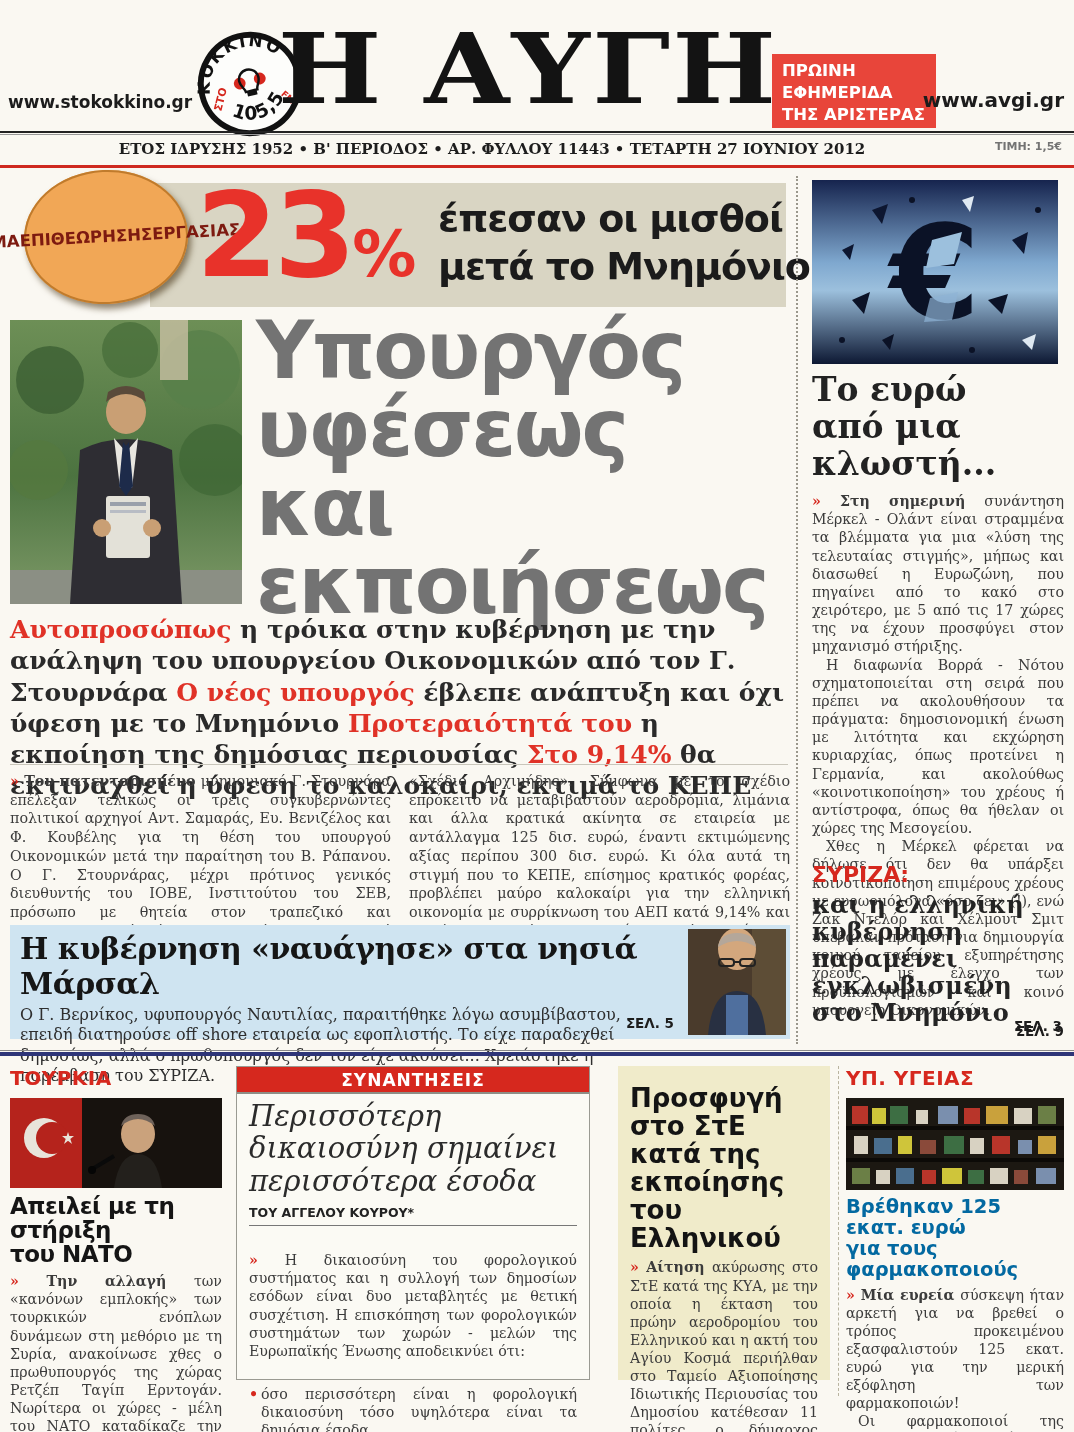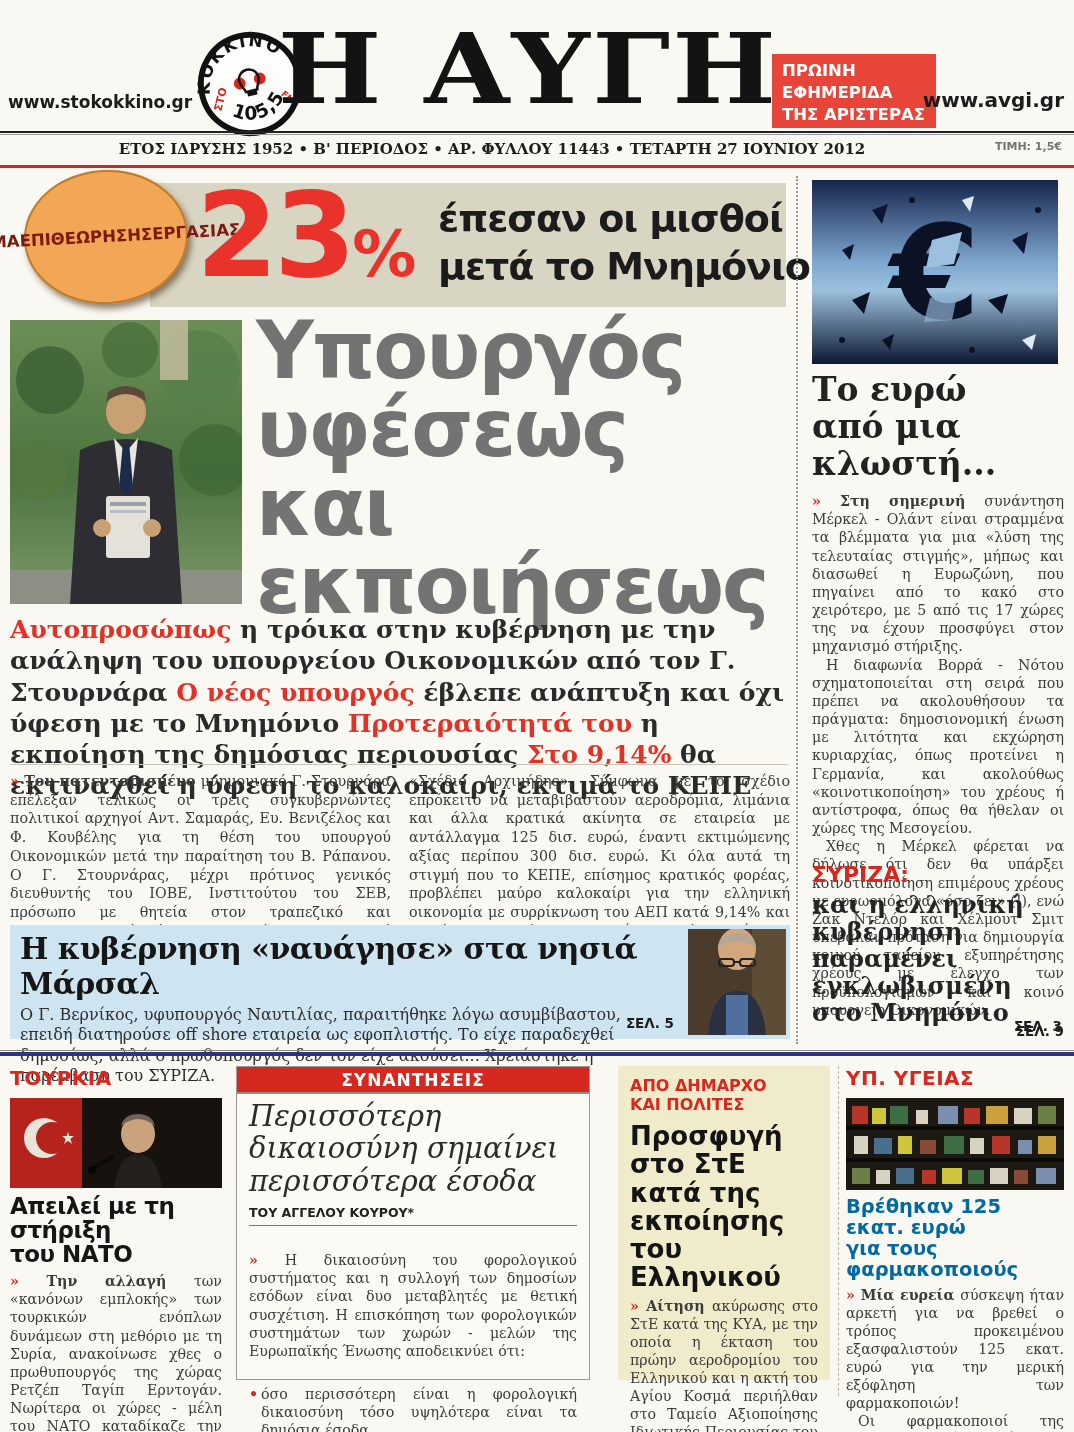--- a/index.html
+++ b/index.html
@@ -323,24 +323,20 @@
       <div class="col2-body"><span class="seg-b seg-r">» </span><span>Η δικαιοσύνη του φορολογικού συστήματος και η συλλογή των δημοσίων εσόδων είναι δυο μεταβλητές με θετική συσχέτιση. Η επισκόπηση των φορολογικών συστημάτων των χωρών - μελών της Ευρωπαϊκής Ένωσης αποδεικνύει ότι:</span></div>
       <div class="col2-body col2-bullets">
           <div>όσο περισσότερη είναι η φορολογική δικαιοσύνη τόσο υψηλότερα είναι τα δημόσια έσοδα</div>
           <div>όσο λιγότερη είναι η φορολογική δικαιοσύνη τόσο λιγότερα είναι τα δημόσια έσοδα.</div>
         </div>
 
     </div>
   </div>
 
   <div class="bot-col3">
-    <div class="col3-kicker">
-        <div>ΑΠΟ ΔΗΜΑΡΧΟ</div>
-        <div>ΚΑΙ ΠΟΛΙΤΕΣ</div>
-      </div>
     <div class="col3-headline">
         <div>Προσφυγή στο ΣτΕ</div>
         <div>κατά της εκποίησης</div>
         <div>του Ελληνικού</div>
       </div>
     <div class="small-body"><span class="seg-b seg-r">» </span><span class="seg-b">Αίτηση </span><span>ακύρωσης στο ΣτΕ κατά της ΚΥΑ, με την οποία η έκταση του πρώην αεροδρομίου του Ελληνικού και η ακτή του Αγίου Κοσμά περιήλθαν στο Ταμείο Αξιοποίησης Ιδιωτικής Περιουσίας του Δημοσίου κατέθεσαν 11 πολίτες, ο δήμαρχος Ελληνικού Χρ. Κορτζίδης, η αντιδήμαρχος Ρ. Γεωργακάκη και οι δημοτικοί σύμβουλοι Δήμου Αθηναίων Ελ. Πορτάλιου και Γλυφάδας Α. Ταστάνης.</span></div>
 
   </div>
   <div class="col3-sep"></div>
 

